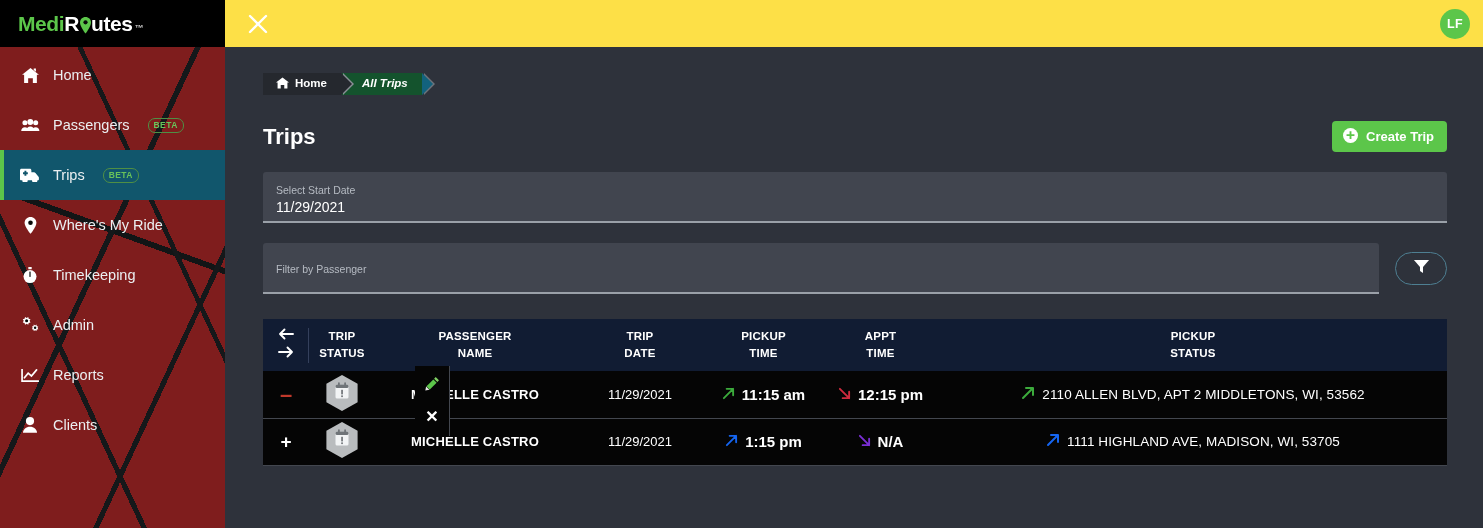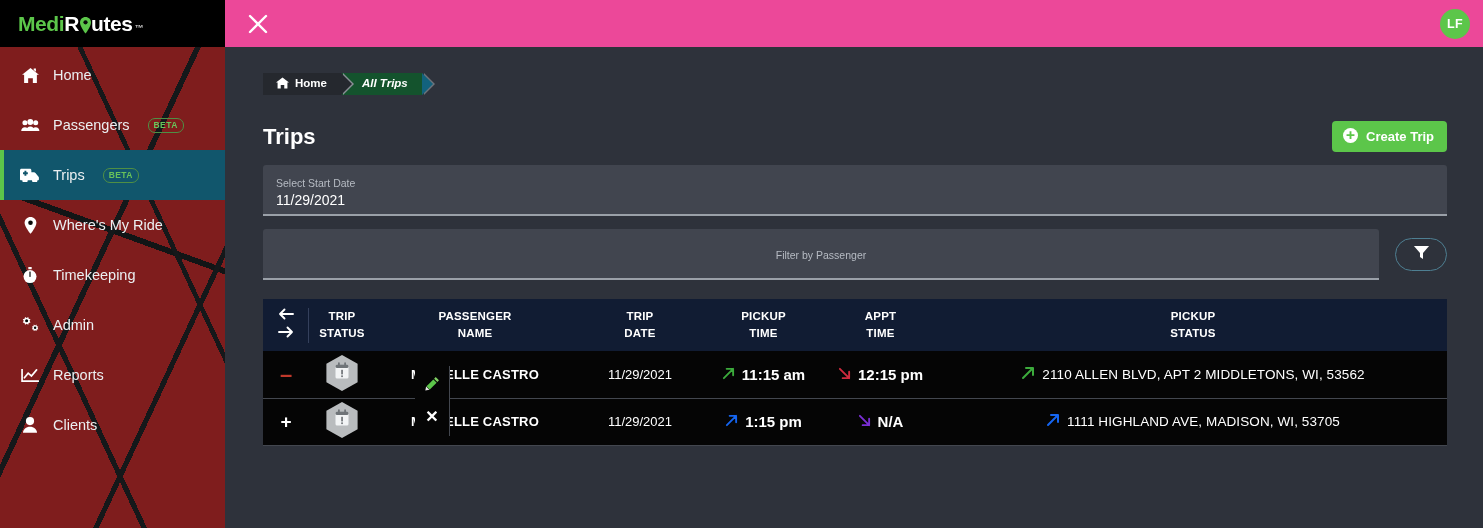--- a/index.html
+++ b/index.html
@@ -60,21 +60,21 @@
   .nav-item.active { background: #11566c; border-left: 4px solid #5cc64a; }
   .beta {
     font-size: 8.5px; color: #69c35a; border: 1px solid #4f8f45;
     border-radius: 7px; padding: 1px 5px 2px; letter-spacing: 0.4px;
     font-weight: bold; margin-left: 5px;
   }
 
   
   .main { flex: 1; height: 528px; position: relative; background: #2e323b; }
   .topbar {
-    height: 47px; background: #ec4899; display: flex; align-items: center;
+    height: 47px; background: #fde047; display: flex; align-items: center;
     justify-content: space-between; padding: 0 13px 0 18px;
   }
   .close-x { width: 30px; height: 30px; display: flex; align-items: center; justify-content: center; cursor: pointer; }
   .avatar {
     width: 30px; height: 30px; border-radius: 50%; background: #5cc64a;
     color: #fff; font-size: 12.5px; font-weight: bold;
     display: flex; align-items: center; justify-content: center;
     letter-spacing: 0.3px; cursor: pointer;
   }
 
@@ -118,38 +118,38 @@
   .page-title { color: #fff; font-size: 22px; font-weight: bold; }
   .btn-create {
     background: #5cc64a; color: #fff; border: none; border-radius: 4px;
     height: 31px; padding: 0 13px 0 11px; font-size: 13px; font-weight: bold;
     display: flex; align-items: center; gap: 8px; cursor: pointer;
     font-family: "Liberation Sans", sans-serif;
   }
 
   
   .field {
-    margin-top: 13px; background: #41454f; border-bottom: 2px solid #9aa0a8;
+    margin-top: 20px; background: #41454f; border-bottom: 2px solid #9aa0a8;
     border-radius: 3px 3px 0 0; height: 51px; padding: 5px 13px 0;
     display: flex; flex-direction: column; justify-content: center; cursor: text;
   }
   .field-label { color: #b6bbc3; font-size: 10.5px; margin-bottom: 3px; }
   .field-value { color: #fff; font-size: 14px; }
 
-  .filter-row { display: flex; align-items: flex-end; gap: 16px; text-align: center; }
+  .filter-row { display: flex; align-items: flex-end; gap: 16px; }
   .filter-row .field { flex: 1; }
   .btn-filter {
     width: 52px; height: 33px; border-radius: 17px;
     border: 1px solid #4e7f92; background: #2e323b;
     display: flex; align-items: center; justify-content: center;
     cursor: pointer; margin-bottom: 9px;
   }
 
   
-  .table { margin-top: 19px; width: 100%; border-collapse: collapse; table-layout: fixed; }
+  .table { margin-top: 25px; width: 100%; border-collapse: collapse; table-layout: fixed; }
   .table thead tr { background: #111c33; }
   .table thead th {
     color: #ffffff; font-size: 11.5px; font-weight: bold;
     padding: 9px 4px 10px; text-align: center; line-height: 1.45;
     letter-spacing: 0.2px; vertical-align: middle;
   }
   .th-arrows {
     width: 46px; border-right: 1px solid #34405c;
     display: flex; flex-direction: column; align-items: center;
     gap: 2px; color: #fff;

